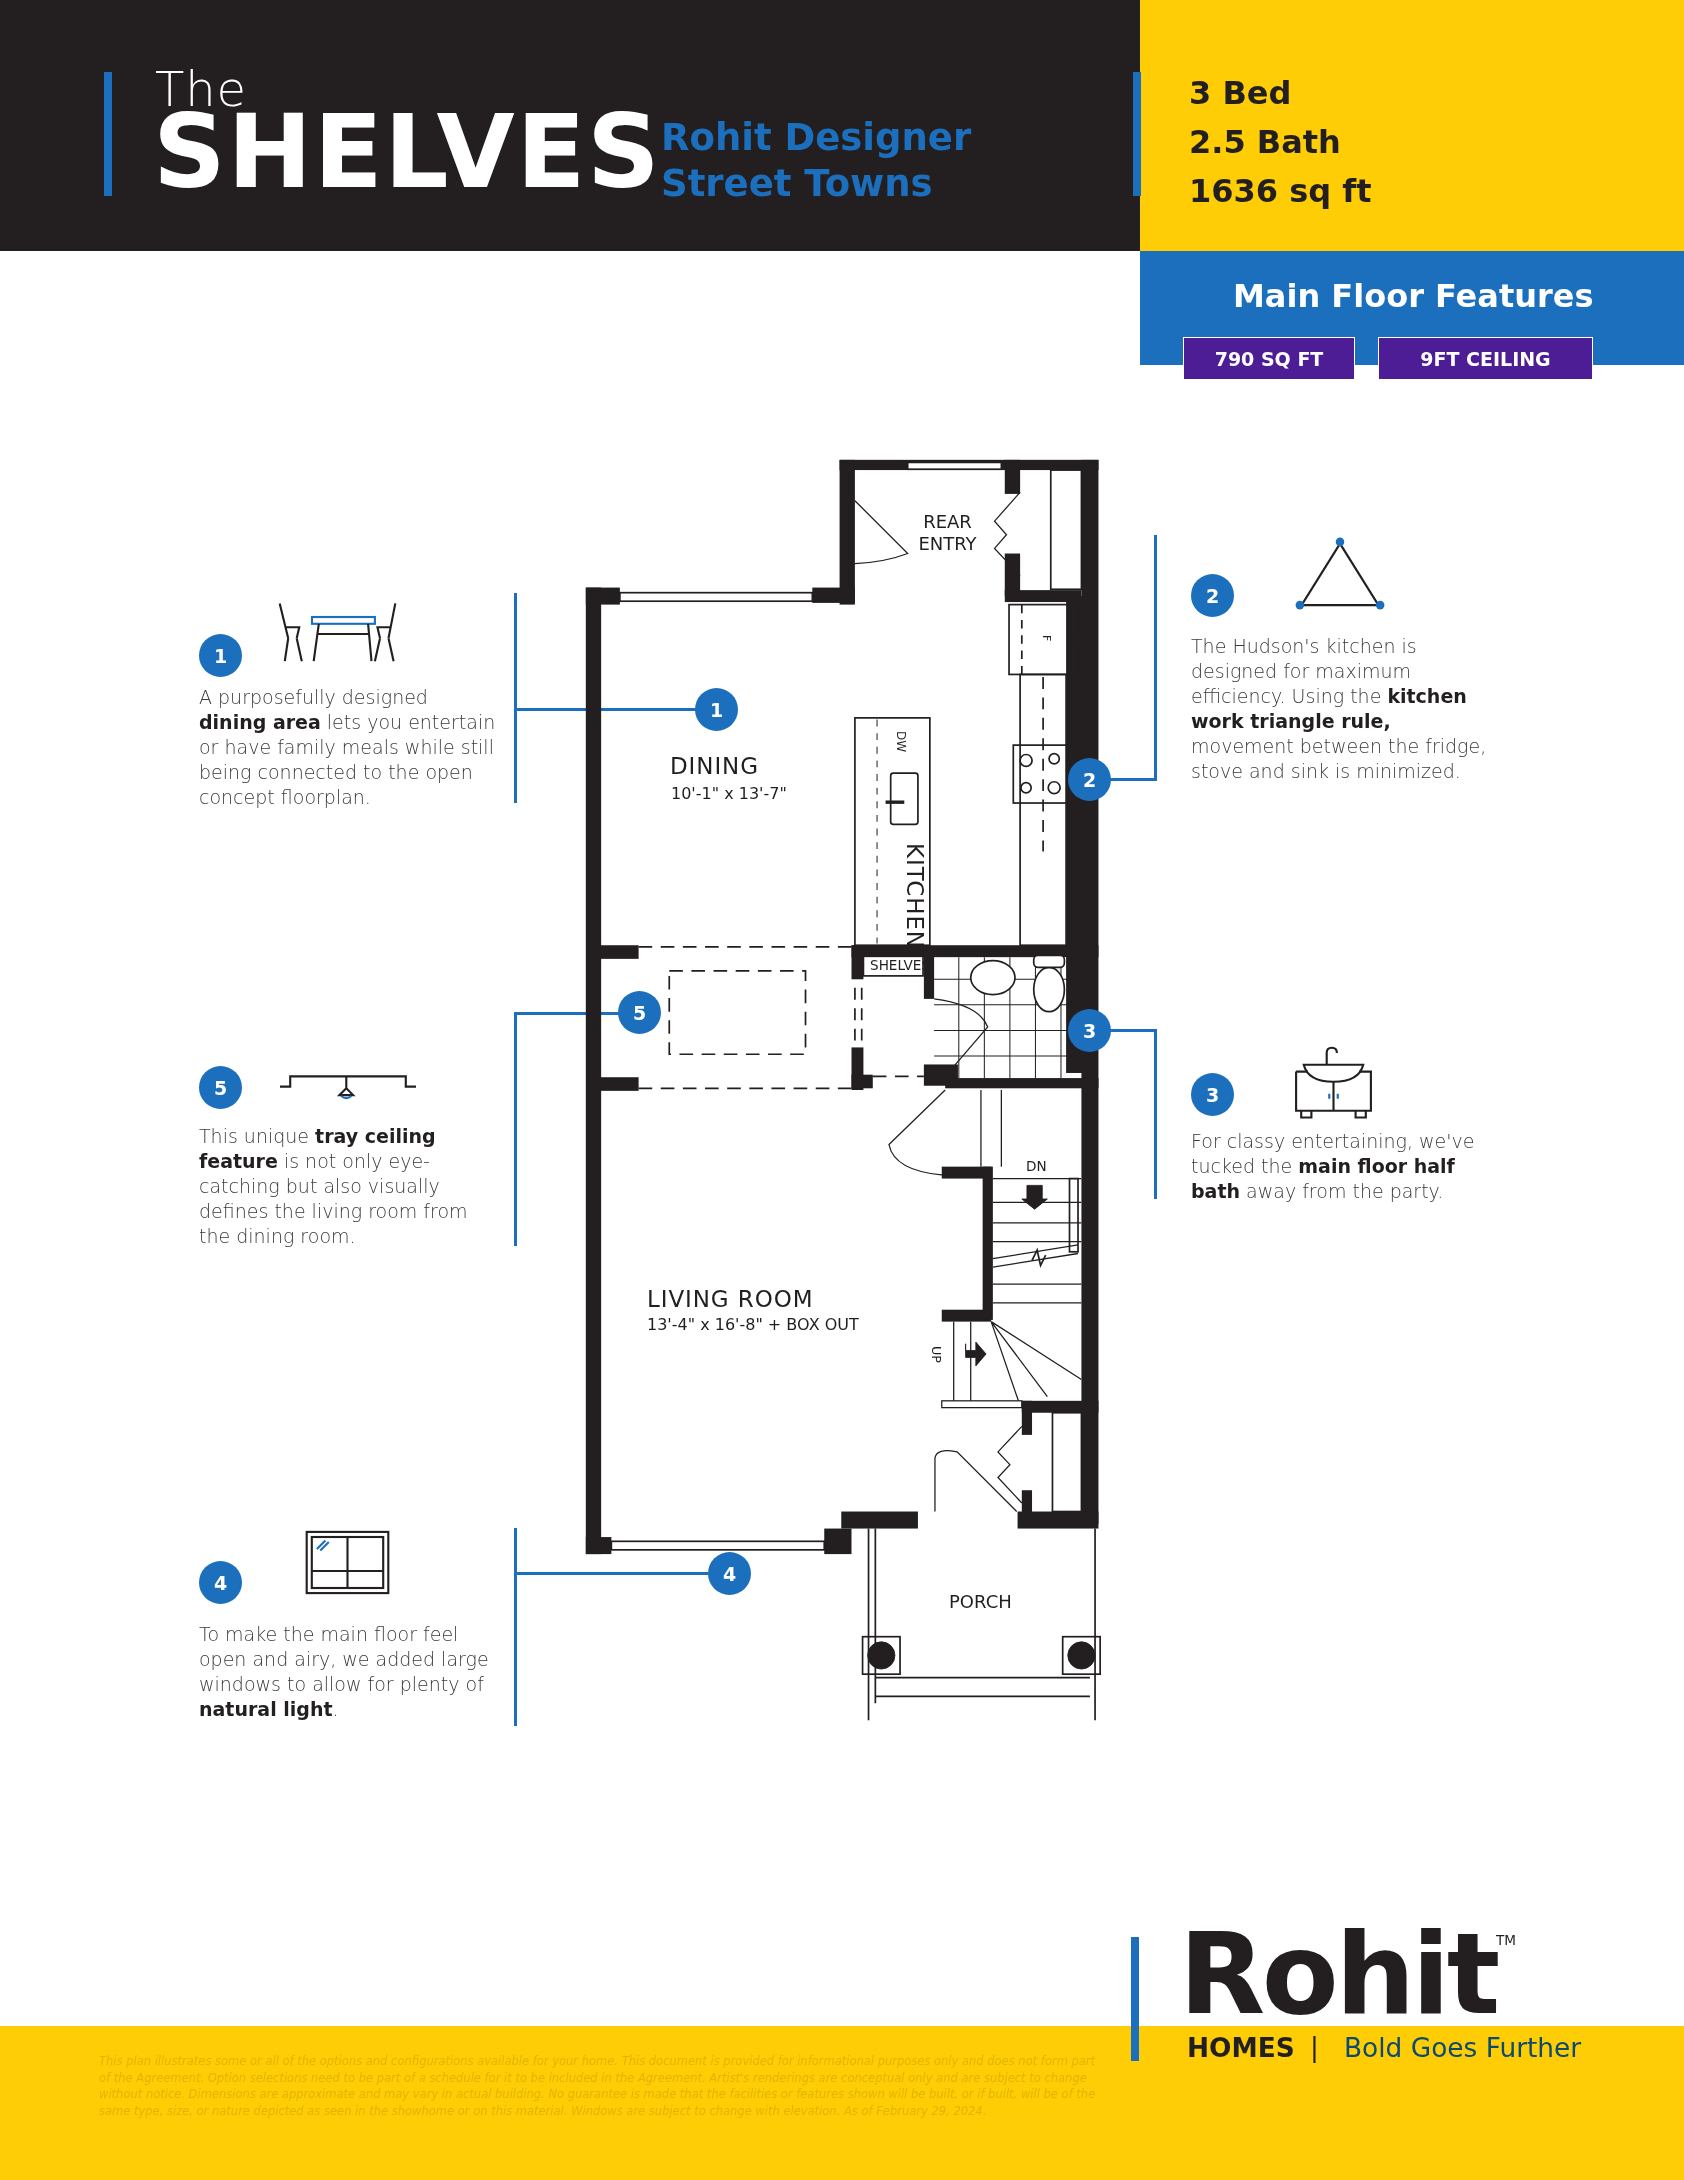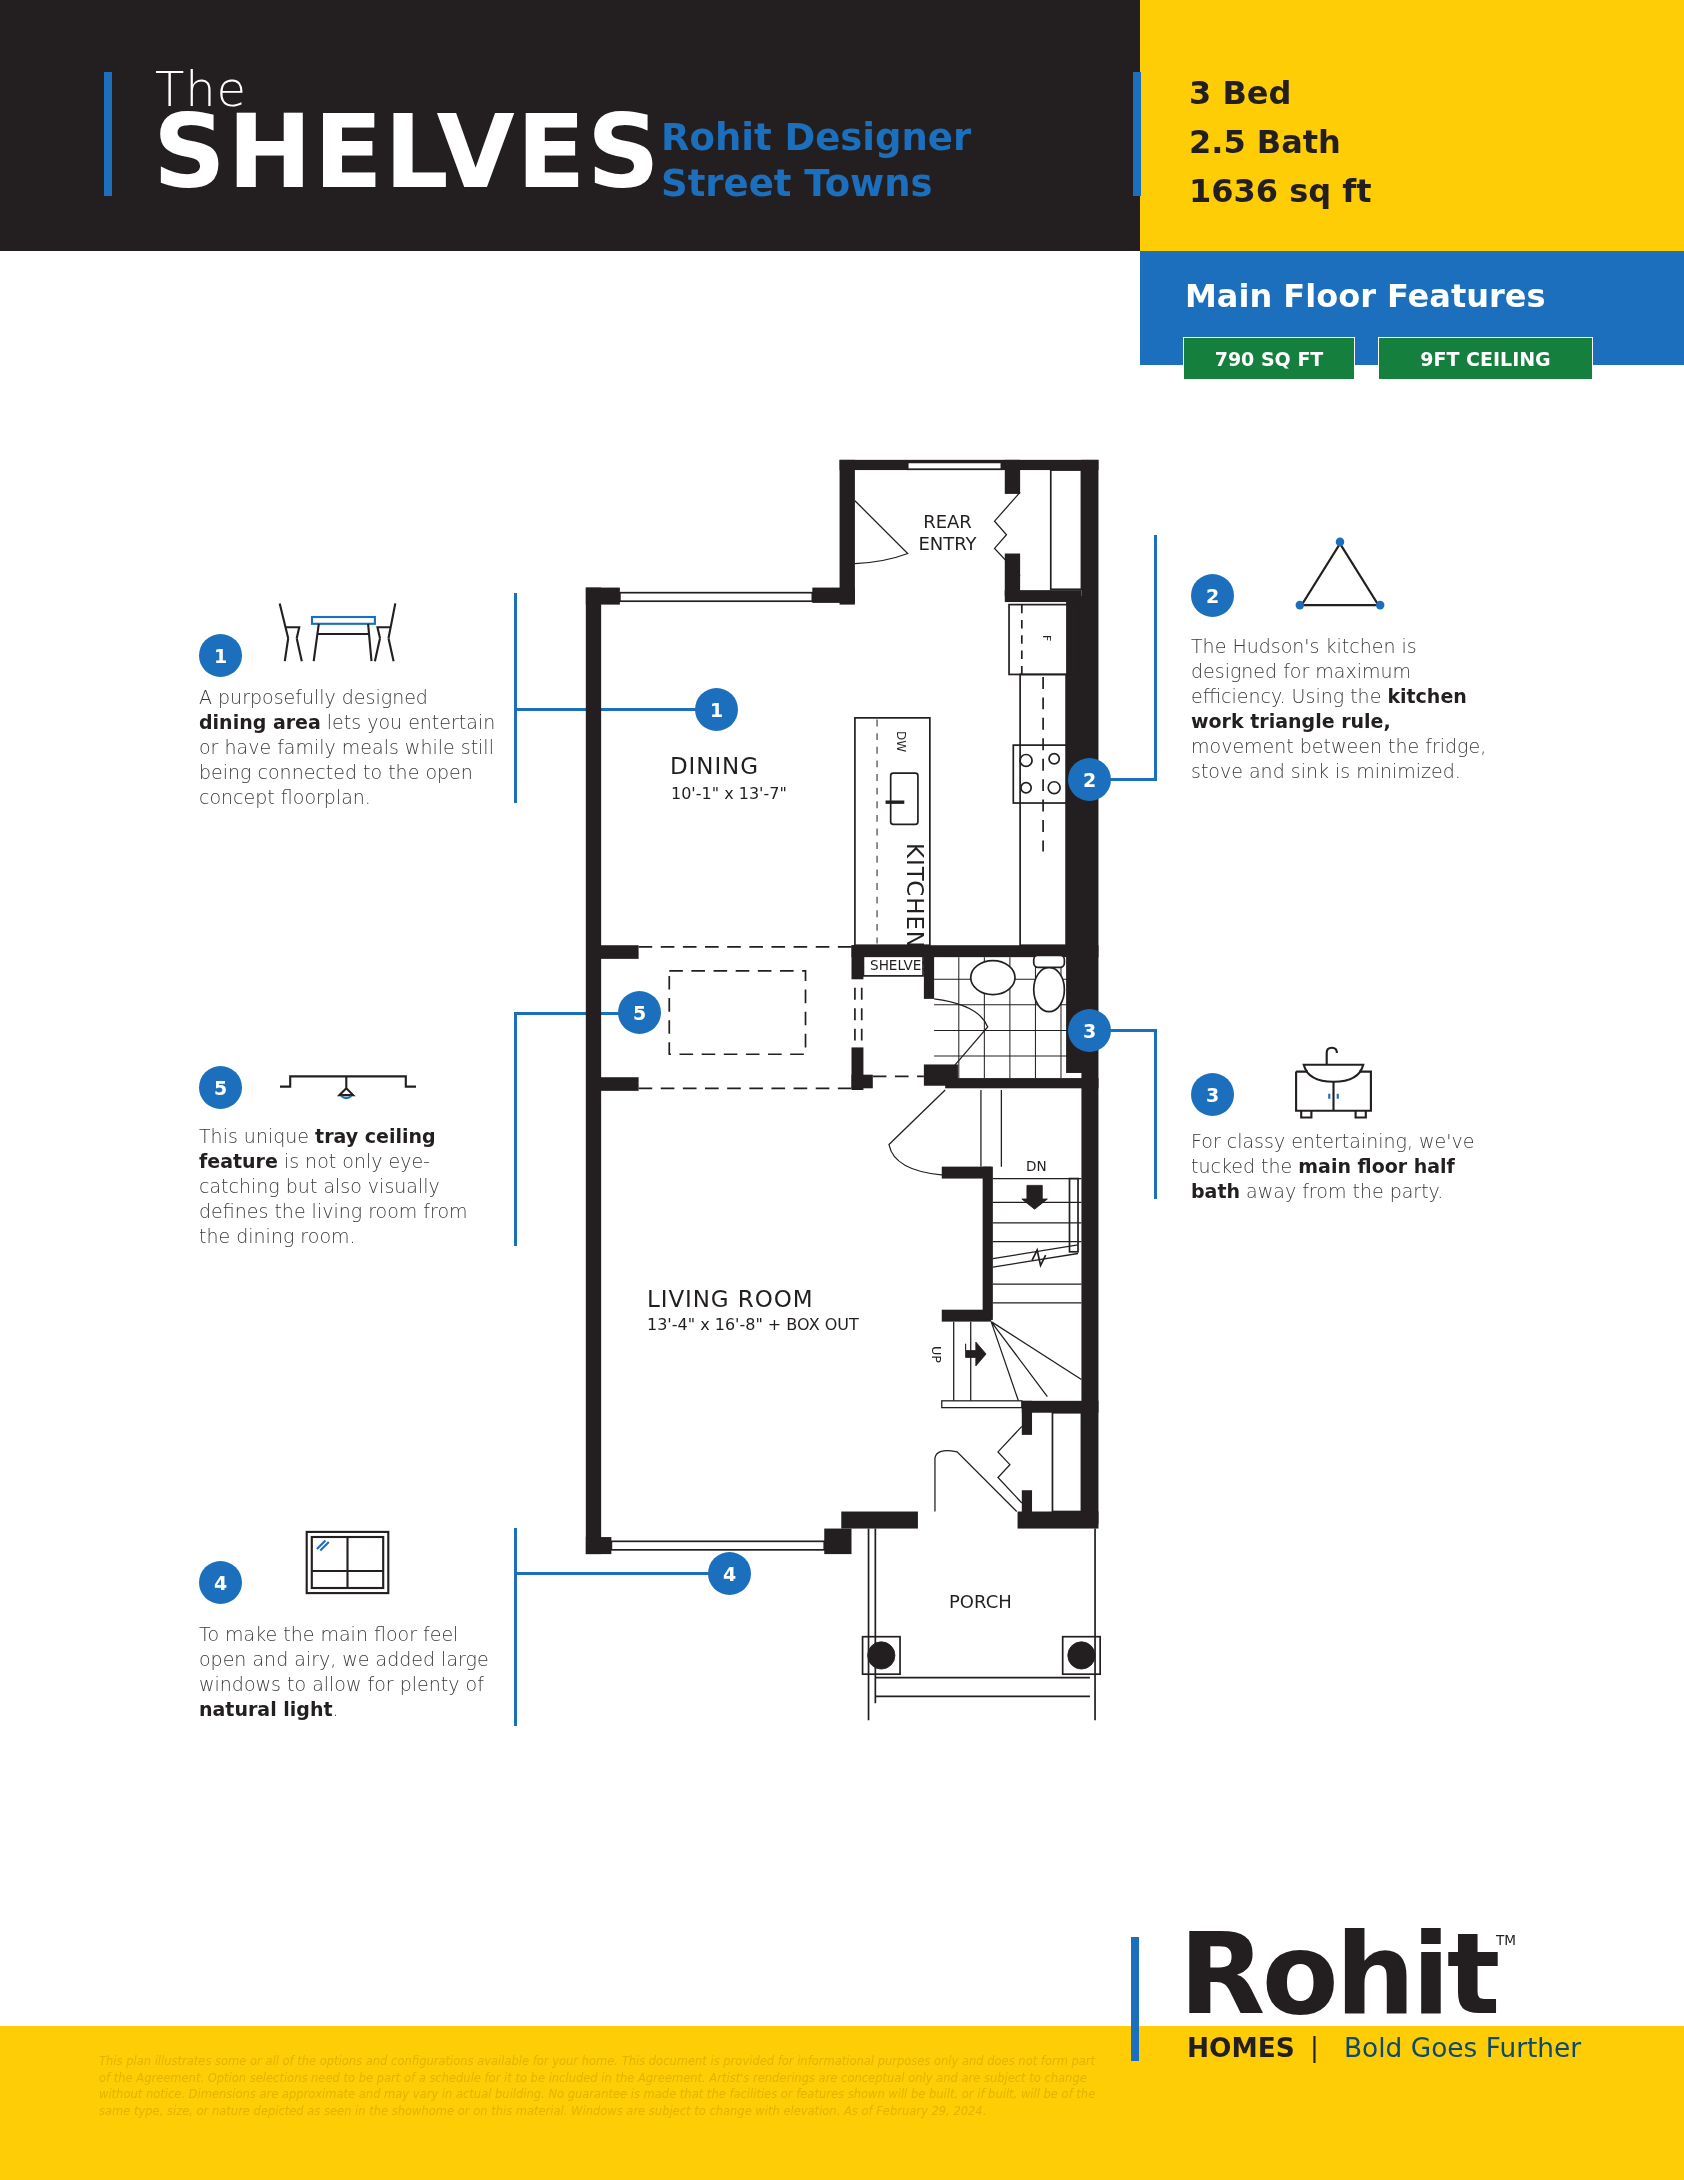--- a/index.html
+++ b/index.html
@@ -8,22 +8,22 @@
   
   .hdr-dark{left:0;top:0;width:1140px;height:251px;background:#231f20;}
   .hdr-bar-left{left:104px;top:72px;width:7.7px;height:124px;background:#1b6fbd;}
   .hdr-the{left:155px;top:61px;font-size:48px;font-weight:300;color:#fff;letter-spacing:0.9px;}
   .hdr-name{left:153px;top:102px;font-size:101px;font-weight:600;color:#fff;letter-spacing:1.7px;line-height:1;}
   .hdr-sub{left:661px;top:115px;font-size:37px;font-weight:700;color:#1b6fbd;line-height:46px;}
   .hdr-yellow{left:1140px;top:0;width:545px;height:251px;background:#fecd06;}
   .hdr-bar-right{left:1133px;top:72px;width:7.7px;height:124px;background:#1b6fbd;}
   .specs{left:1189px;top:61px;font-size:32px;font-weight:600;line-height:49px;color:#231f20;margin-top:8px;}
   .feat-box{left:1140px;top:251px;width:545px;height:114px;background:#1b6fbd;}
-  .feat-title{left:1185px;top:277px;font-size:32px;font-weight:700;color:#fff;}
-  .pill{top:337px;height:43px;background:#15803d;color:#fff;font-size:19px;font-weight:600;display:flex;align-items:center;justify-content:center;border:1.7px solid #fff;box-sizing:border-box;}
+  .feat-title{left:1233px;top:277px;font-size:32px;font-weight:700;color:#fff;}
+  .pill{top:337px;height:43px;background:#4c1d95;color:#fff;font-size:19px;font-weight:600;display:flex;align-items:center;justify-content:center;border:1.7px solid #fff;box-sizing:border-box;}
   
   .badge{width:43px;height:43px;border-radius:50%;background:#1b6fbd;color:#fff;font-weight:700;font-size:19px;display:flex;align-items:center;justify-content:center;}
   .desc{font-size:19px;line-height:25px;color:#3a3a3a;font-weight:300;}
   .desc b{font-weight:700;color:#231f20;}
   .vline{width:2.6px;background:#1b6fbd;}
   .hline{height:2.6px;background:#1b6fbd;}
   .room-label{font-size:23px;letter-spacing:0.9px;color:#231f20;}
   .room-dim{font-size:16px;color:#231f20;}
   .small-label{font-size:18px;color:#231f20;text-align:center;line-height:22px;}
   

